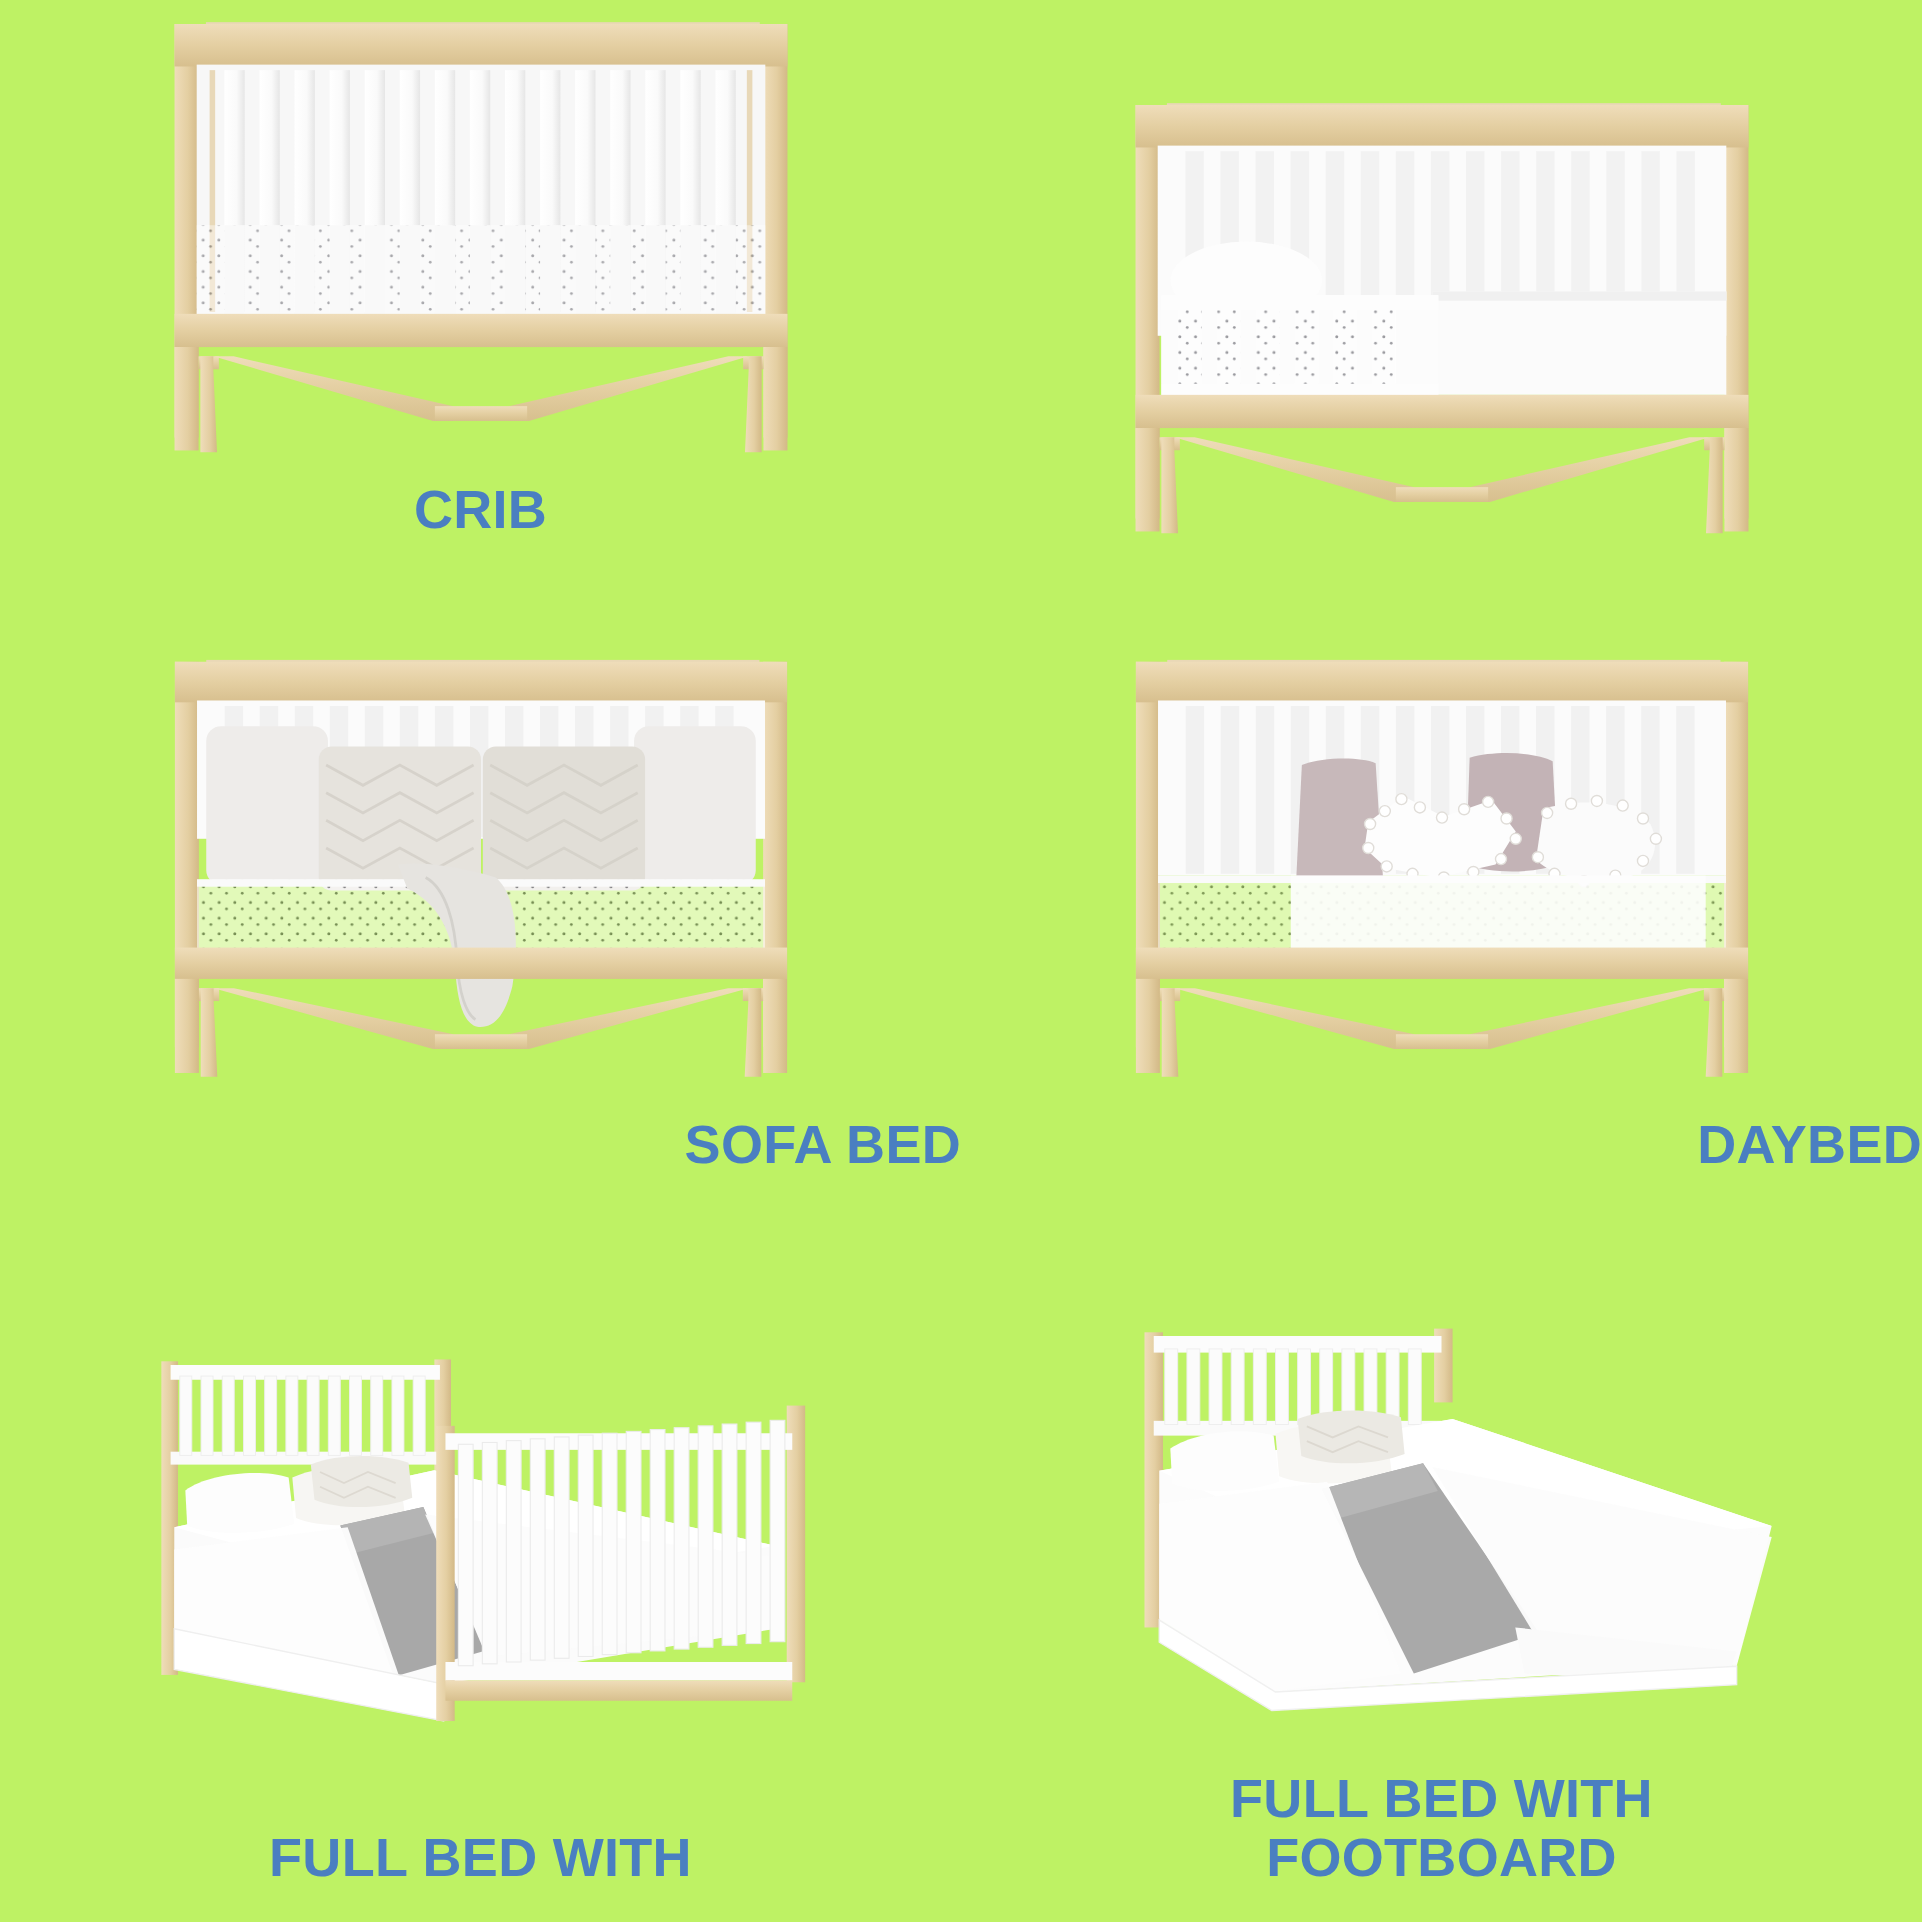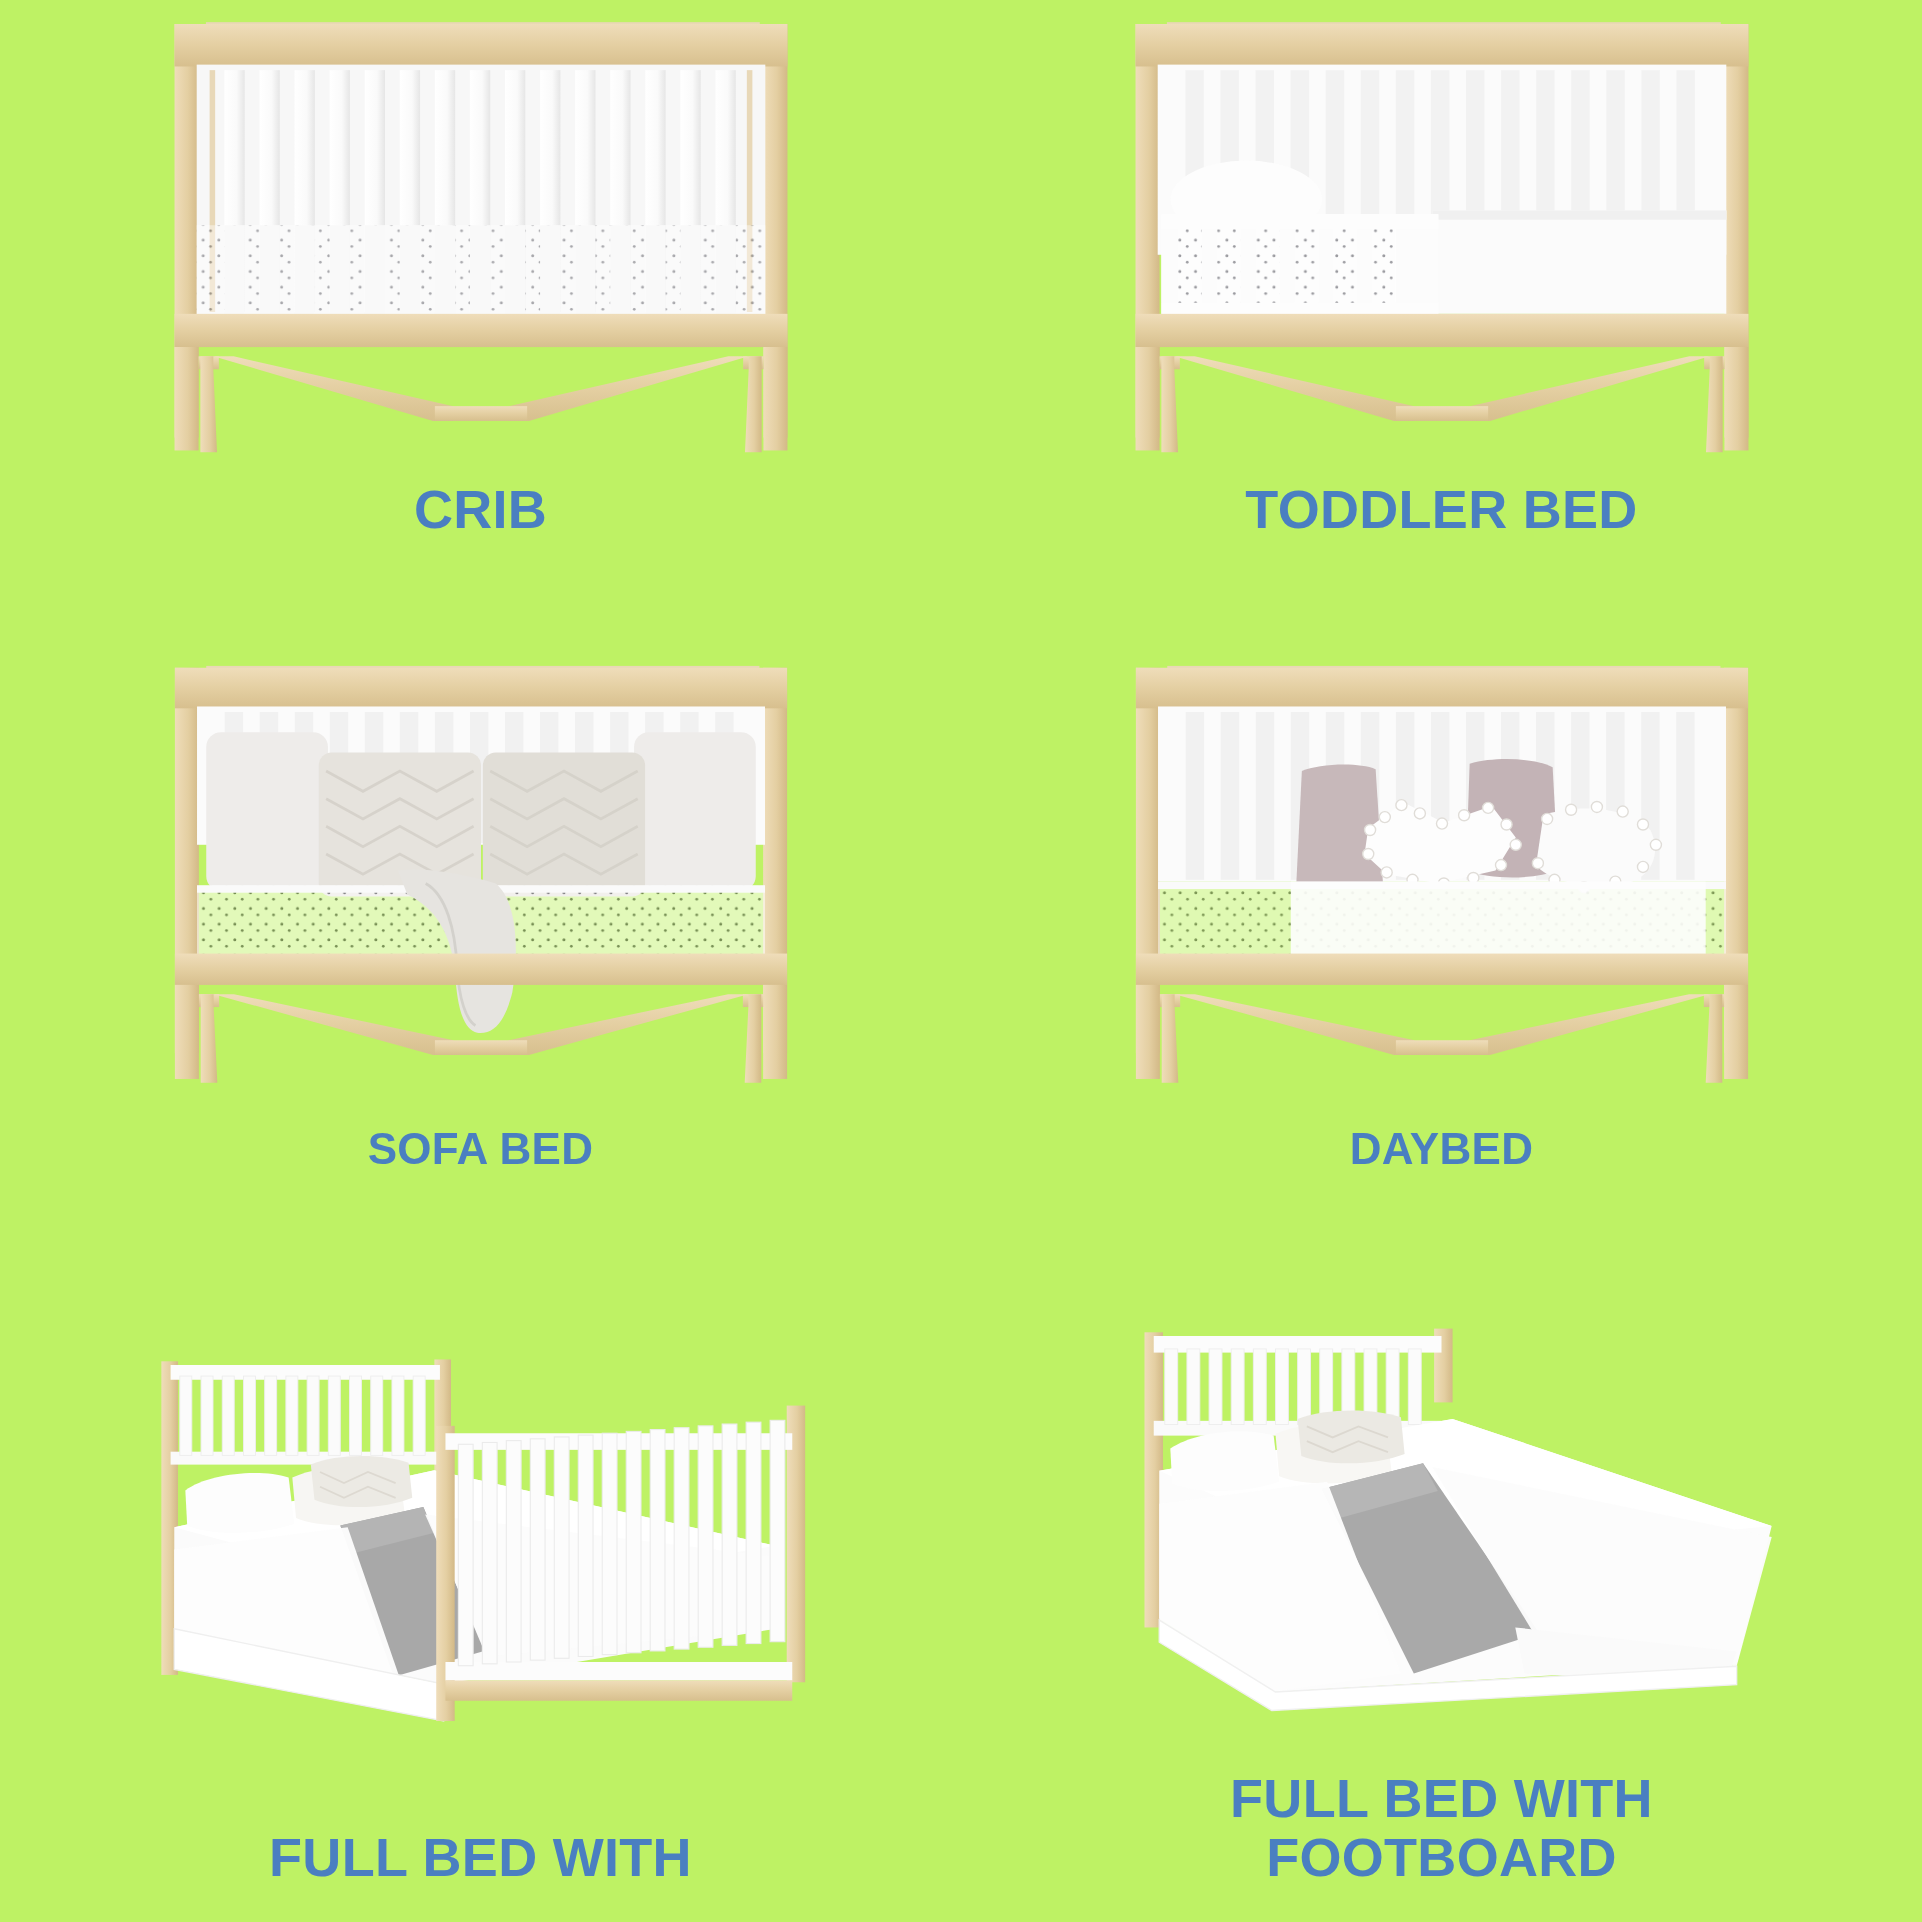--- a/index.html
+++ b/index.html
@@ -53,21 +53,21 @@
     color: #4a7fc1;
     font-weight: bold;
     letter-spacing: 0.3px;
     line-height: 1.08;
     font-size: 54px;
     padding-bottom: 5.5px;
     -webkit-font-smoothing: antialiased;
   }
 
   .caption.one-line { font-size: 54px; padding-bottom: 138px; }
-  .caption.row2 { font-size: 44px; padding-bottom: 109px; }
+  .caption.row2 { font-size: 54px; padding-bottom: 109px; text-align: right; }
   .caption.two-line { font-size: 54px; padding-bottom: 37px; }
   .caption .ln { display: block; }
 </style>
 </head>
 <body>
 
 <div id="board">
   <div class="grid">
 
     <div class="cell">
@@ -227,23 +227,20 @@
             <rect x="84" y="386" width="22" height="14"></rect>
             <rect x="674" y="386" width="22" height="14"></rect>
             <polygon points="100,386 122,386 360,440 360,456 338,456"></polygon>
             <polygon points="680,386 658,386 420,440 420,456 442,456"></polygon>
             <rect x="340" y="440" width="100" height="16"></rect>
           </g>
           <polygon points="100,400 100,386 86,386 86,490 104,490" fill="url(#wdv)"></polygon>
           <polygon points="680,400 680,386 694,386 694,490 676,490" fill="url(#wdv)"></polygon>
         </svg>
       </div>
-      <div class="caption one-line">
-        <span class="ln">TODDLER BED</span>
-      </div>
     </div>
 
     <div class="cell">
       <div class="stage">
         <svg width="720" height="461" viewBox="0 0 780 500">
           <rect x="92" y="14" width="600" height="14" fill="#e9d8b6"></rect>
           <rect x="58" y="16" width="26" height="418" fill="url(#wdv)"></rect>
           <rect x="696" y="16" width="26" height="418" fill="url(#wdv)"></rect>
           <rect x="58" y="16" width="664" height="44" fill="url(#wd)"></rect>
           <rect x="82" y="58" width="616" height="150" fill="#fbfbfb"></rect>

